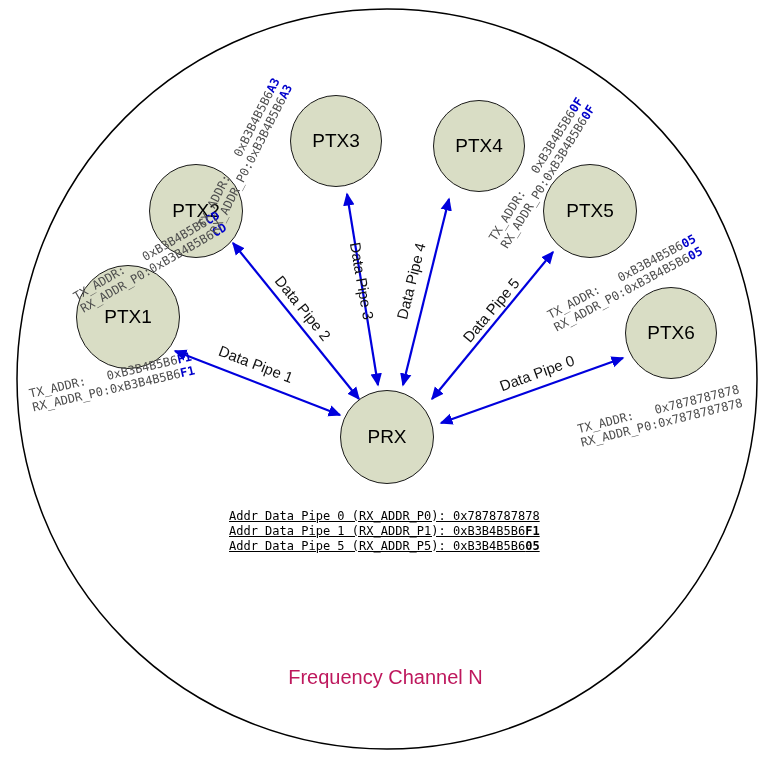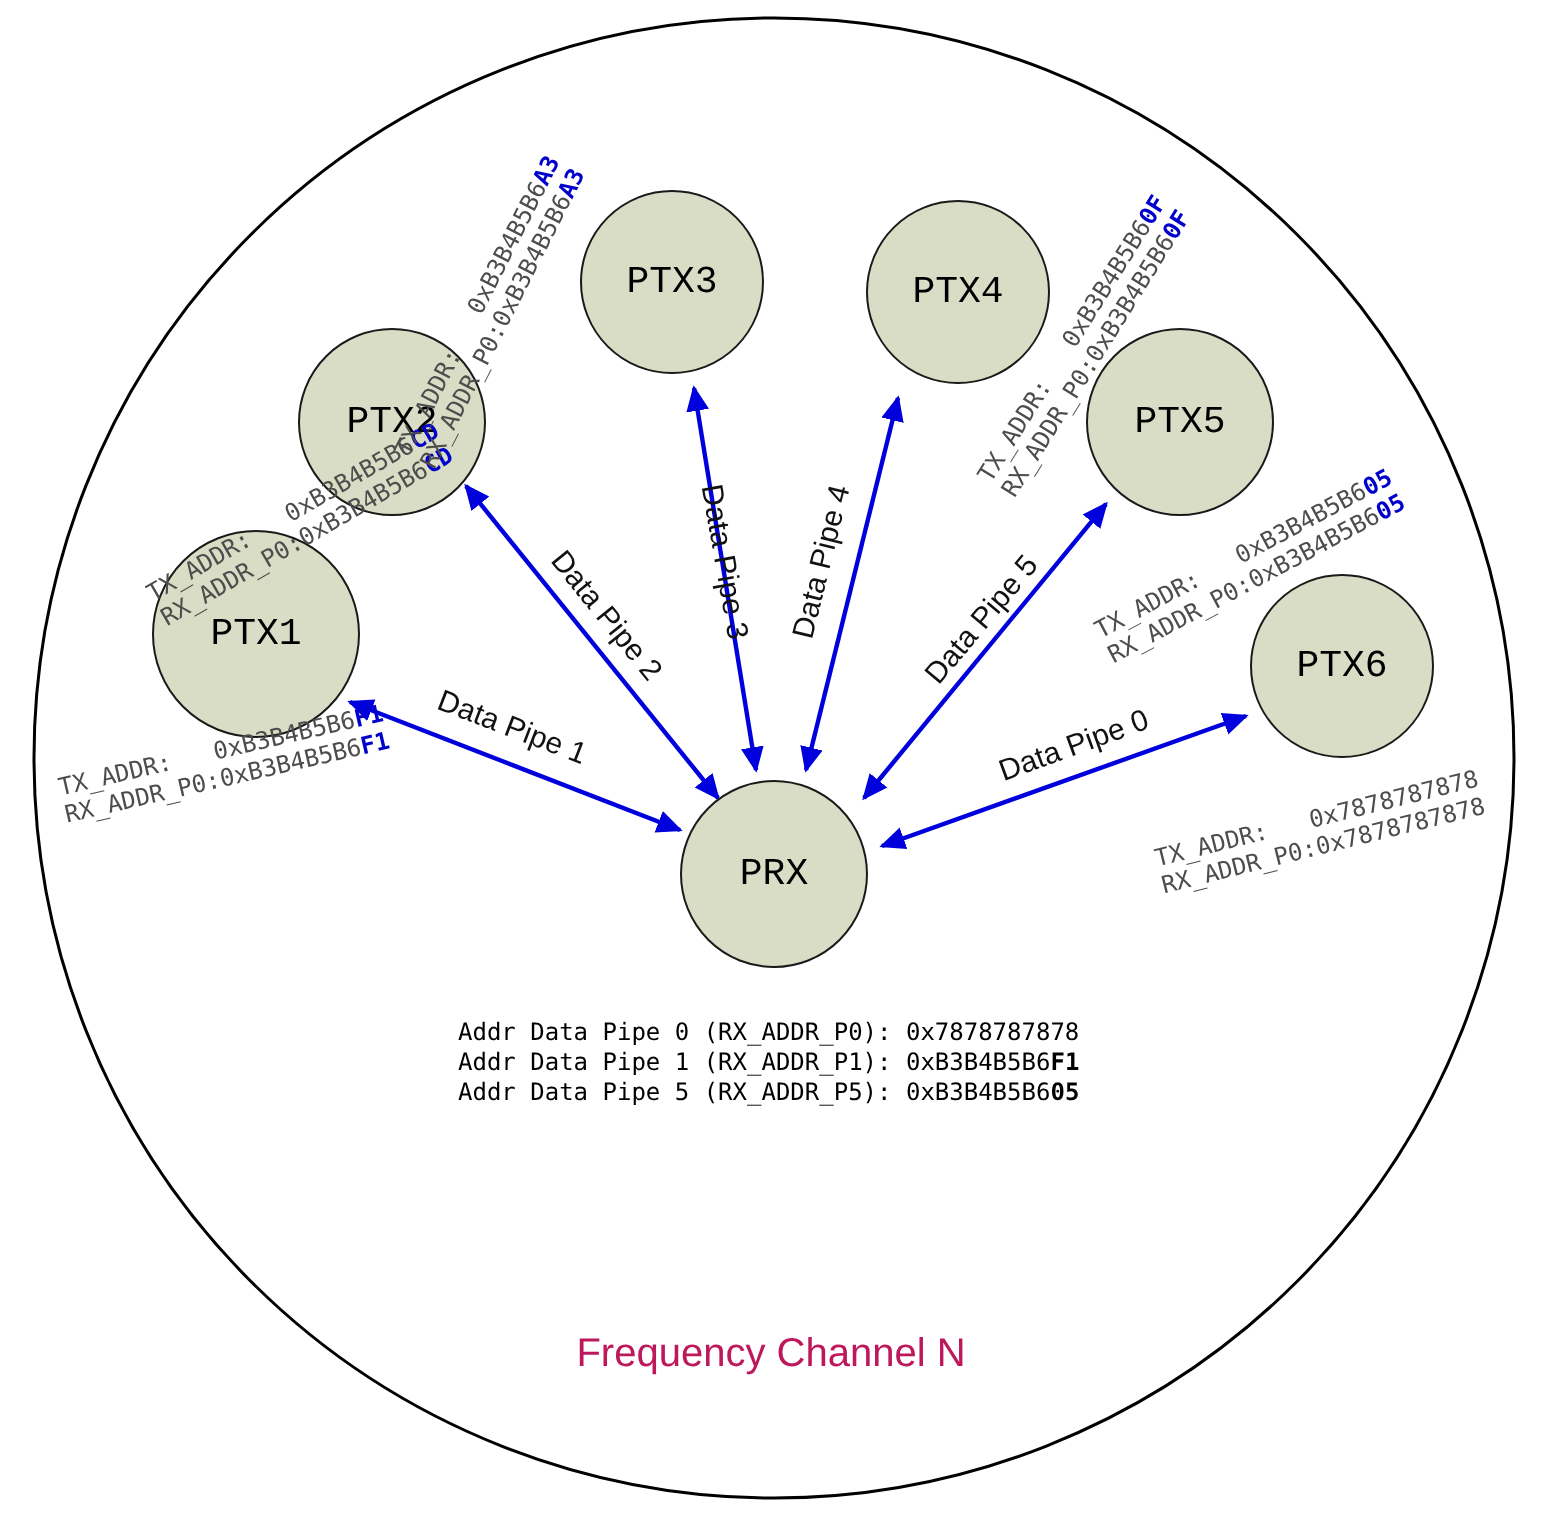--- a/index.html
+++ b/index.html
@@ -2,33 +2,33 @@
 <html><head>
 <meta charset="utf-8">
 <style>
   * { margin:0; padding:0; box-sizing:border-box; }
   html,body { background:#ffffff; font-family:"Liberation Sans", sans-serif; }
   .canvas { position:relative; width:771px; height:757px; background:#fff; overflow:hidden; }
   .layer { position:absolute; left:0; top:0; }
 
   .node { position:absolute; border-radius:50%; background:#d9ddc5; border:1.4px solid #1a1a1a;
           display:flex; align-items:center; justify-content:center;
-          font-size:19px; color:#000;font-family:Liberation Mono, monospace; }
+          font-size:19px; color:#000; }
 
   .pipe-label { position:absolute; font-size:15px; color:#111; white-space:nowrap; }
 
   .addr { position:absolute; font-family:"DejaVu Sans Mono", monospace; font-size:12px;
           line-height:14px; color:#4d4d4d; }
   .addr-line { white-space:pre; }
   .hl { color:#0000cc; font-weight:bold; }
 
   .addr-table { position:absolute; left:229px; top:509px;
                 font-family:"DejaVu Sans Mono", monospace; font-size:12px;
                 line-height:14.8px; color:#000; }
-  .addr-table .row { white-space:pre; }
+  .addr-table .row { white-space:pre;text-decoration:underline; }
   .addr-table .bold { font-weight:bold; }
 
   .caption { position:absolute; left:0; top:666px; width:771px; text-align:center;
              font-size:20px; color:#be185d; }
 </style>
 </head>
 <body>
 
 <div class="canvas">
 

